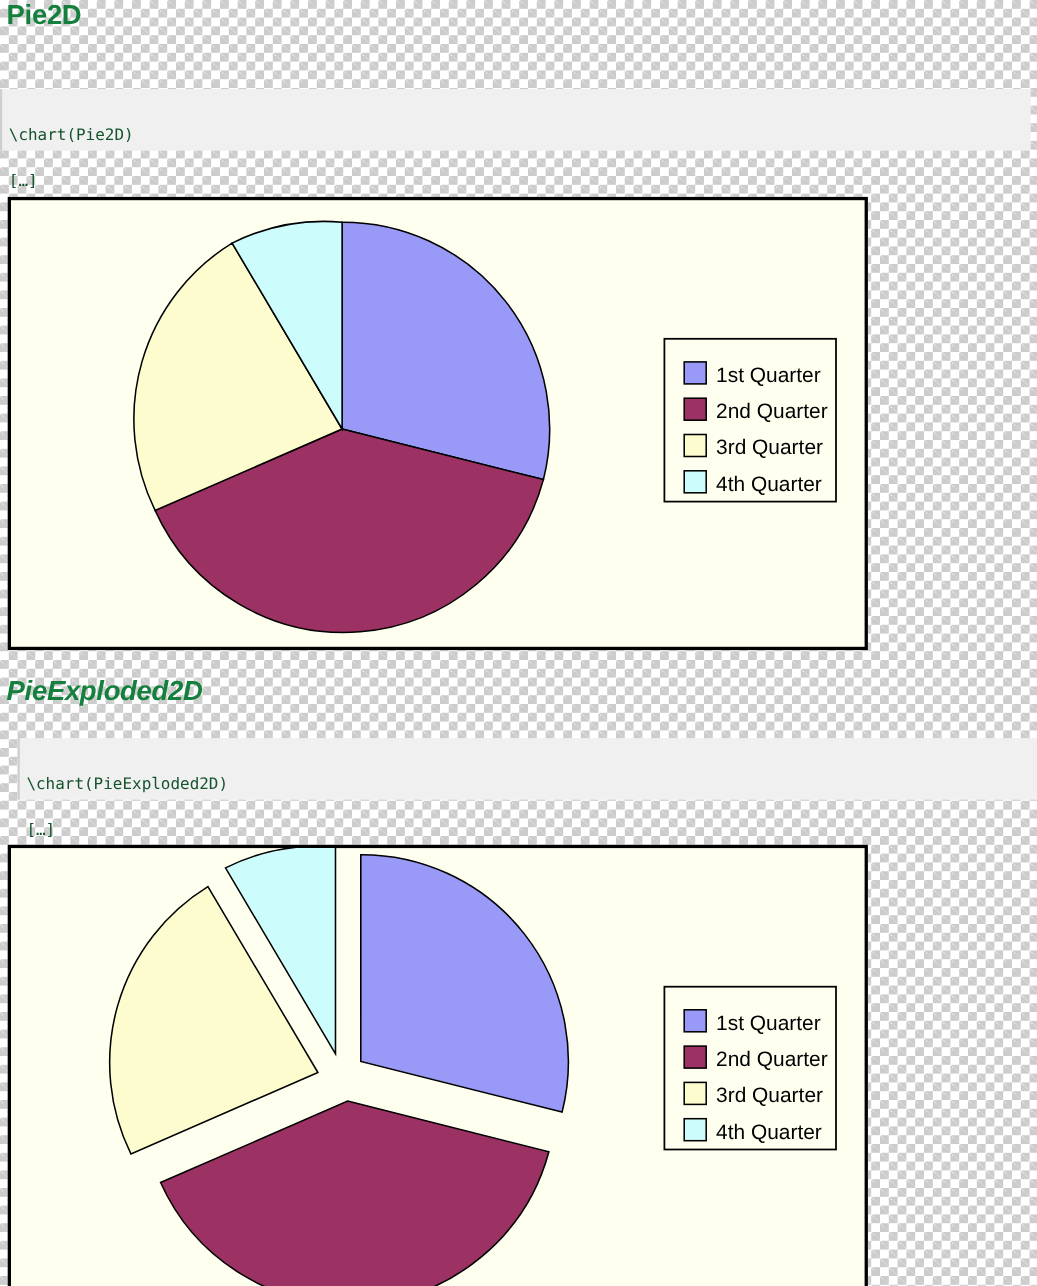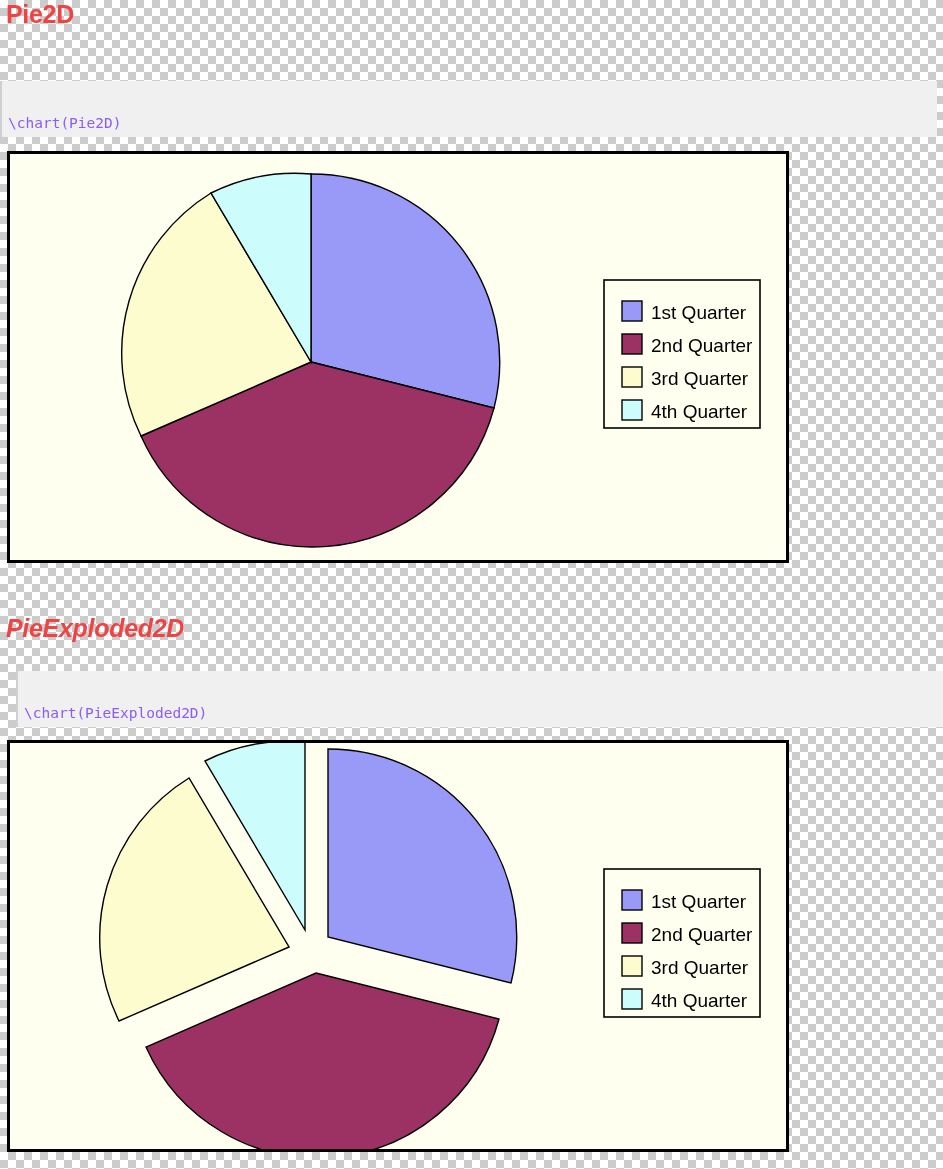--- a/index.html
+++ b/index.html
@@ -15,42 +15,43 @@
       linear-gradient(45deg, #cccccc 25%, transparent 25%, transparent 75%, #cccccc 75%, #cccccc),
       linear-gradient(45deg, #cccccc 25%, transparent 25%, transparent 75%, #cccccc 75%, #cccccc);
     background-size: 16px 16px;
     background-position: 0 0, 8px 8px;
     position: relative;
   }
   .heading {
     font-family: "Liberation Sans", sans-serif;
     font-weight: bold;
     font-size: 25px;
-    color: #ef4444;
+    color: #15803d;
     letter-spacing: -0.3px;
     line-height: 1;
     padding: 0;
     margin: 0;
   }
   .codeblock {
     background: #f0f0f0;
     border-left: 2px solid #cfcfcf;
     font-family: "DejaVu Sans Mono", "Liberation Mono", monospace;
     font-size: 14.5px;
     line-height: 14px;
-    color: #8b5cf6;
+    color: #14532d;
     padding: 7px 0 7px 6px;
     white-space: pre;
   }
   .codeline { display: block; height: 14px; }
   .chart-frame {
     border: 3px solid #000000;
     background: #fffff0;
     position: relative;
     overflow: hidden;
+    margin-top: 28px;
   }
   .chart-svg { display: block; }
   
   #sec1-heading { position:absolute; left:6px;  top:2px;  }
   #sec1-code    { position:absolute; left:0px;  top:81px; width:937px; height:56px; }
   #chart1       { position:absolute; left:7px;  top:151px; width:782px; height:412px; }
 
   #sec2-heading { position:absolute; left:6px;  top:616px;font-style:italic; }
   #sec2-code    { position:absolute; left:0px;  top:671px; width:937px; height:56px;margin-left:16px; }
   #chart2       { position:absolute; left:7px;  top:740px; width:782px; height:412px; }

